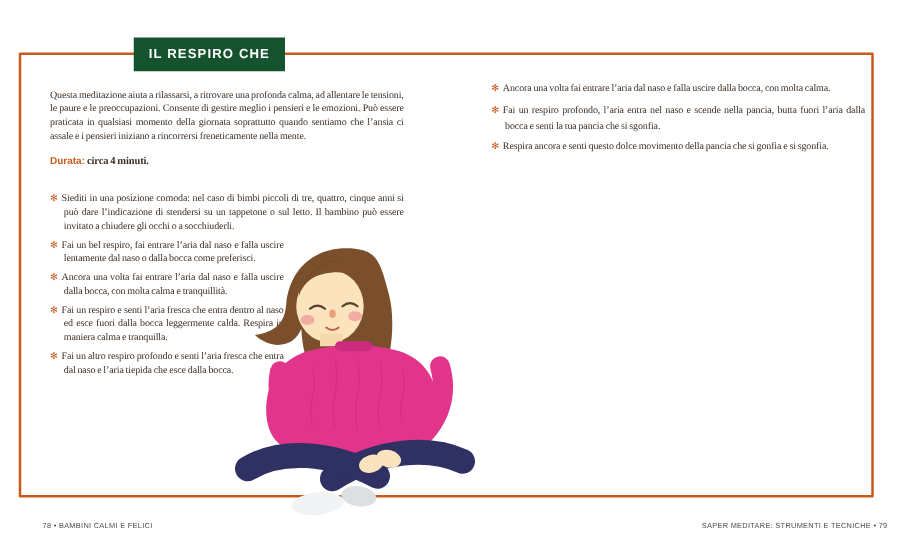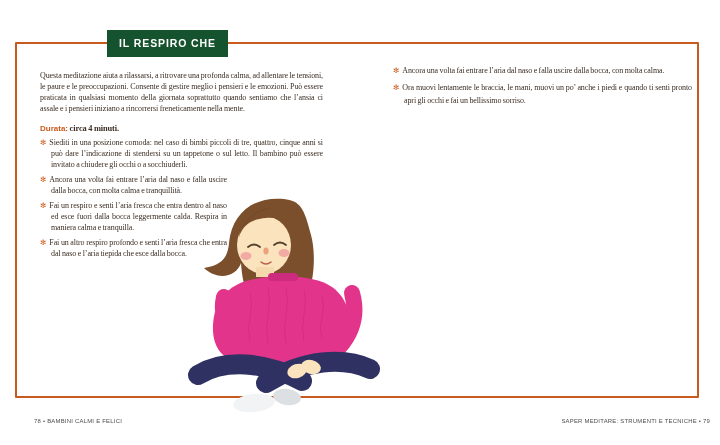--- a/index.html
+++ b/index.html
@@ -21,21 +21,21 @@
   
   .col{
     position:absolute;color:#3c2e24;text-align:justify;
     font-size:8px;letter-spacing:-0.1px;word-spacing:-0.4px;
   }
   .col-left{left:40px;top:70px;width:283px;line-height:11px;}
   .col-right{left:393px;top:64px;width:299px;line-height:13px;}
   .intro{margin:0 0 9px 0;}
   .meta{margin:0 0 8px 0;font-weight:bold;font-size:8.4px;}
   .meta .lbl{color:#c95a1d;font-family:"Liberation Sans",sans-serif;font-size:8px;letter-spacing:0;}
-  .meta.duration{margin-bottom:3px;}
+  .meta.duration{margin-bottom:19px;}
   ul.bullets{list-style:none;margin:0;padding:0;}
   ul.bullets li{padding-left:11px;text-indent:-11px;margin:0 0 4px 0;}
   .col-right ul.bullets li{margin-bottom:3.5px;}
   
   .col-left ul.bullets li:not(:first-child){width:176px;}
   .marker{
     color:#c95a1d;margin-right:3px;font-size:7.5px;
     font-family:"DejaVu Sans",sans-serif;letter-spacing:0;
   }
   
@@ -53,30 +53,32 @@
 
 <div class="frame"></div>
 
 <div class="title-box">IL RESPIRO CHE CALMA</div>
 
 <div class="col col-left">
   <p class="intro">Questa meditazione aiuta a rilassarsi, a ritrovare una profonda calma, ad allentare le tensioni, le paure e le preoccupazioni. Consente di gestire meglio i pensieri e le emozioni. Può essere praticata in qualsiasi momento della giornata soprattutto quando sentiamo che l’ansia ci assale e i pensieri iniziano a rincorrersi freneticamente nella mente.</p>
   <p class="meta duration"><span class="lbl">Durata:</span><span> circa 4 minuti.</span></p>
   <ul class="bullets">
       <li><span class="marker">✻</span><span>Siediti in una posizione comoda: nel caso di bimbi piccoli di tre, quattro, cinque anni si può dare l’indicazione di stendersi su un tappetone o sul letto. Il bambino può essere invitato a chiudere gli occhi o a socchiuderli.</span></li>
+      <li><span class="marker">✻</span><span>Fai un bel respiro, fai entrare l’aria dal naso e falla uscire lentamente dal naso o dalla bocca come preferisci.</span></li>
       <li><span class="marker">✻</span><span>Ancora una volta fai entrare l’aria dal naso e falla uscire dalla bocca, con molta calma e tranquillità.</span></li>
       <li><span class="marker">✻</span><span>Fai un respiro e senti l’aria fresca che entra dentro al naso ed esce fuori dalla bocca leggermente calda. Respira in maniera calma e tranquilla.</span></li>
       <li><span class="marker">✻</span><span>Fai un altro respiro profondo e senti l’aria fresca che entra dal naso e l’aria tiepida che esce dalla bocca.</span></li>
     </ul>
 </div>
 
 <div class="col col-right">
   <ul class="bullets">
       <li><span class="marker">✻</span><span>Ancora una volta fai entrare l’aria dal naso e falla uscire dalla bocca, con molta calma.</span></li>
-      <li><span class="marker">✻</span><span>Ora muovi lentamente le braccia, le mani, muovi un po’ anche i piedi e quando ti senti pronto apri gli occhi e fai un bellissimo sorriso.</span></li>
+      <li><span class="marker">✻</span><span>Fai un respiro profondo, l’aria entra nel naso e scende nella pancia, butta fuori l’aria dalla bocca e senti la tua pancia che si sgonfia.</span></li>
+      <li><span class="marker">✻</span><span>Respira ancora e senti questo dolce movimento della pancia che si gonfia e si sgonfia.</span></li>
     </ul>
 </div>
 
 <svg class="illustration" viewBox="0 0 212 228" aria-hidden="true">
 
   <path fill="#7b4f2b" d="M100,2 C70,-1 48,16 45,46 C44,58 40,68 20,71 C34,84 52,80 57,66 C58,80 60,92 66,97 L124,97 C130,84 132,56 127,38 C120,10 116,4 100,2 Z"></path>
 
   <ellipse cx="80" cy="48" rx="27" ry="29" fill="#fbe3be"></ellipse>
 
   <path fill="#7b4f2b" d="M55,40 C56,20 66,10 82,9 C100,8 112,18 114,38 C106,24 94,20 82,21 C68,22 59,28 55,40 Z"></path>

